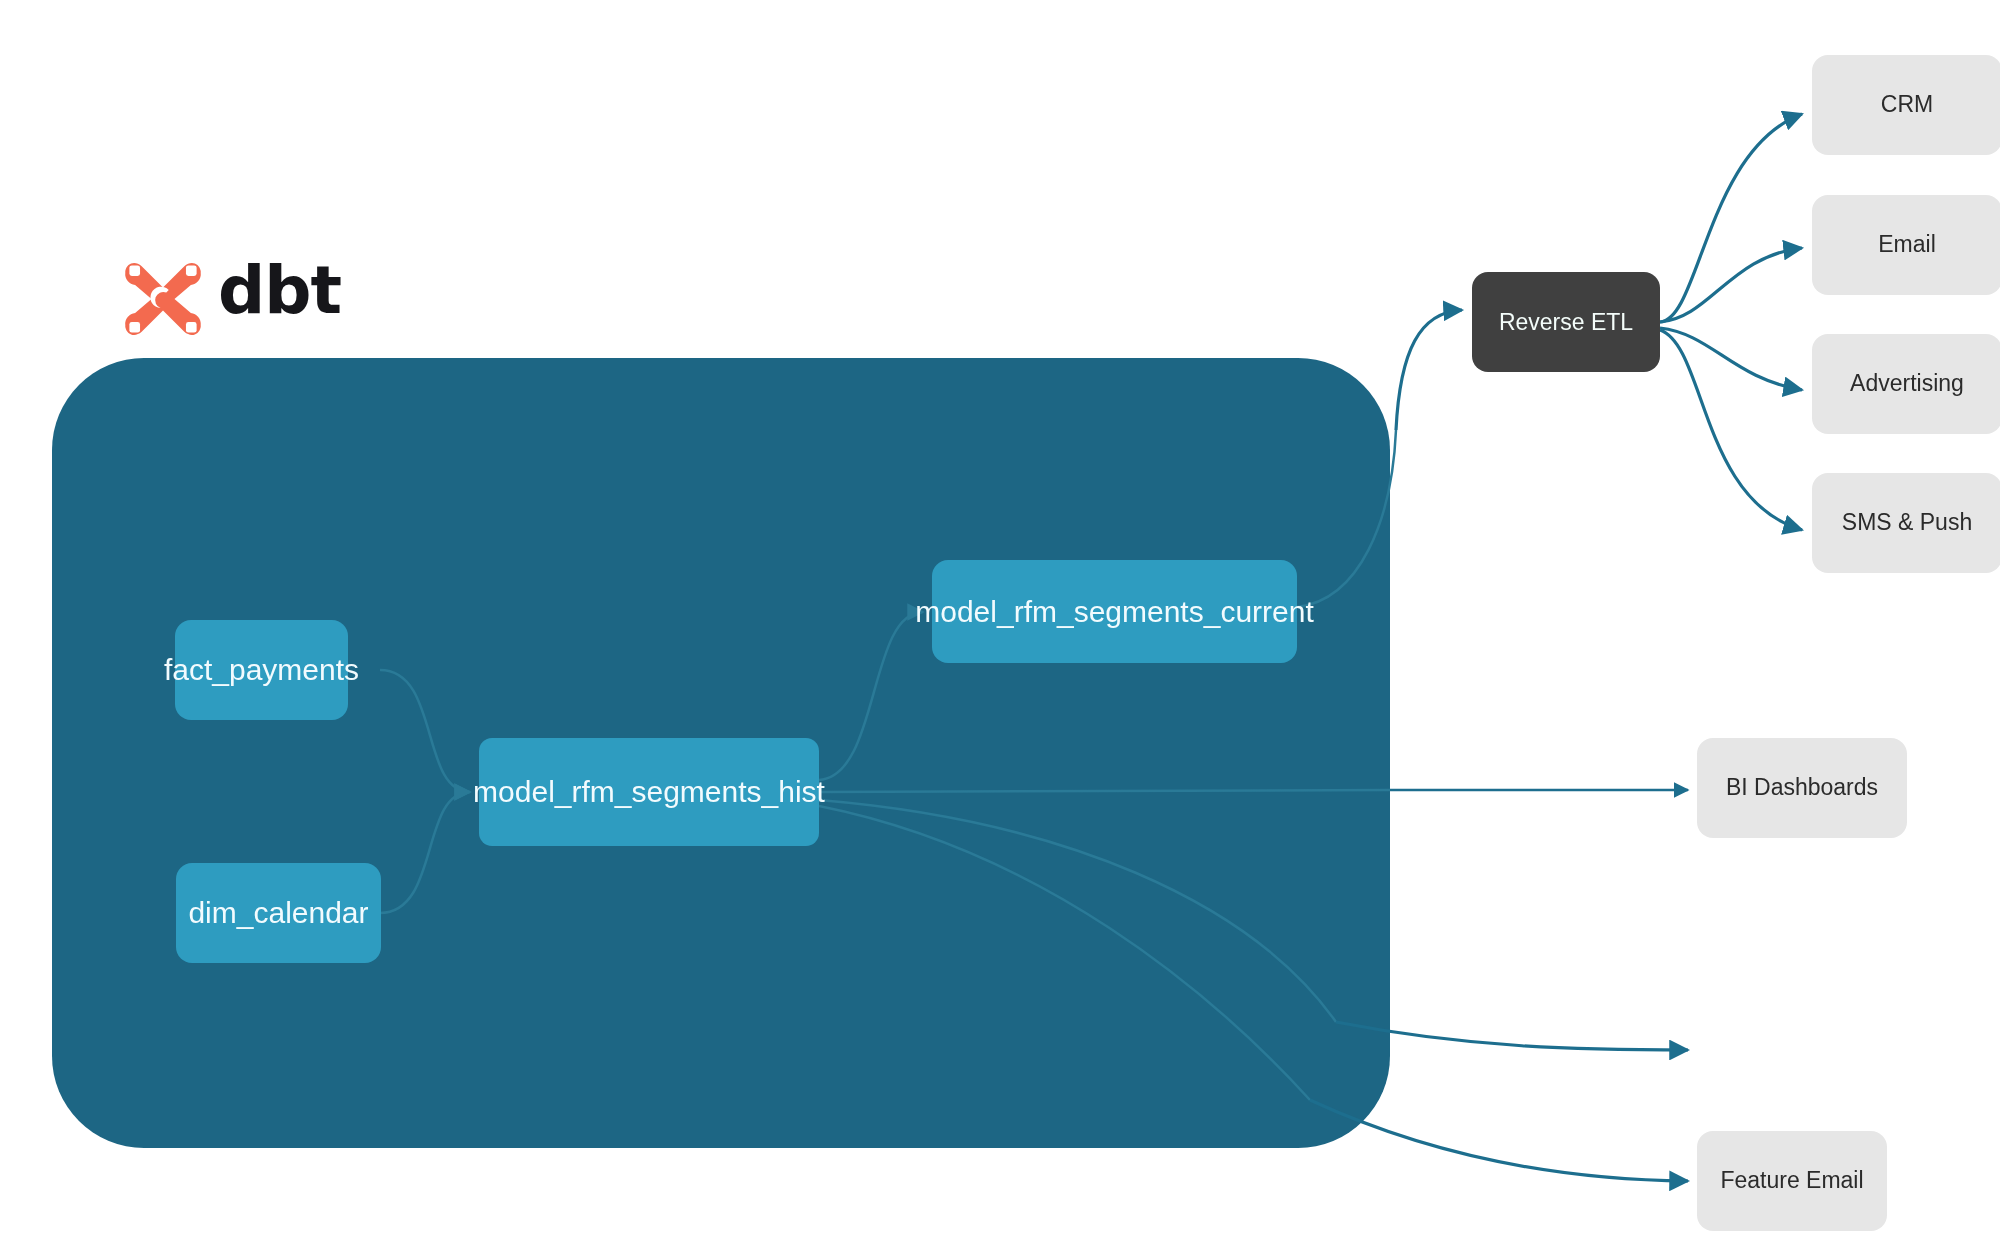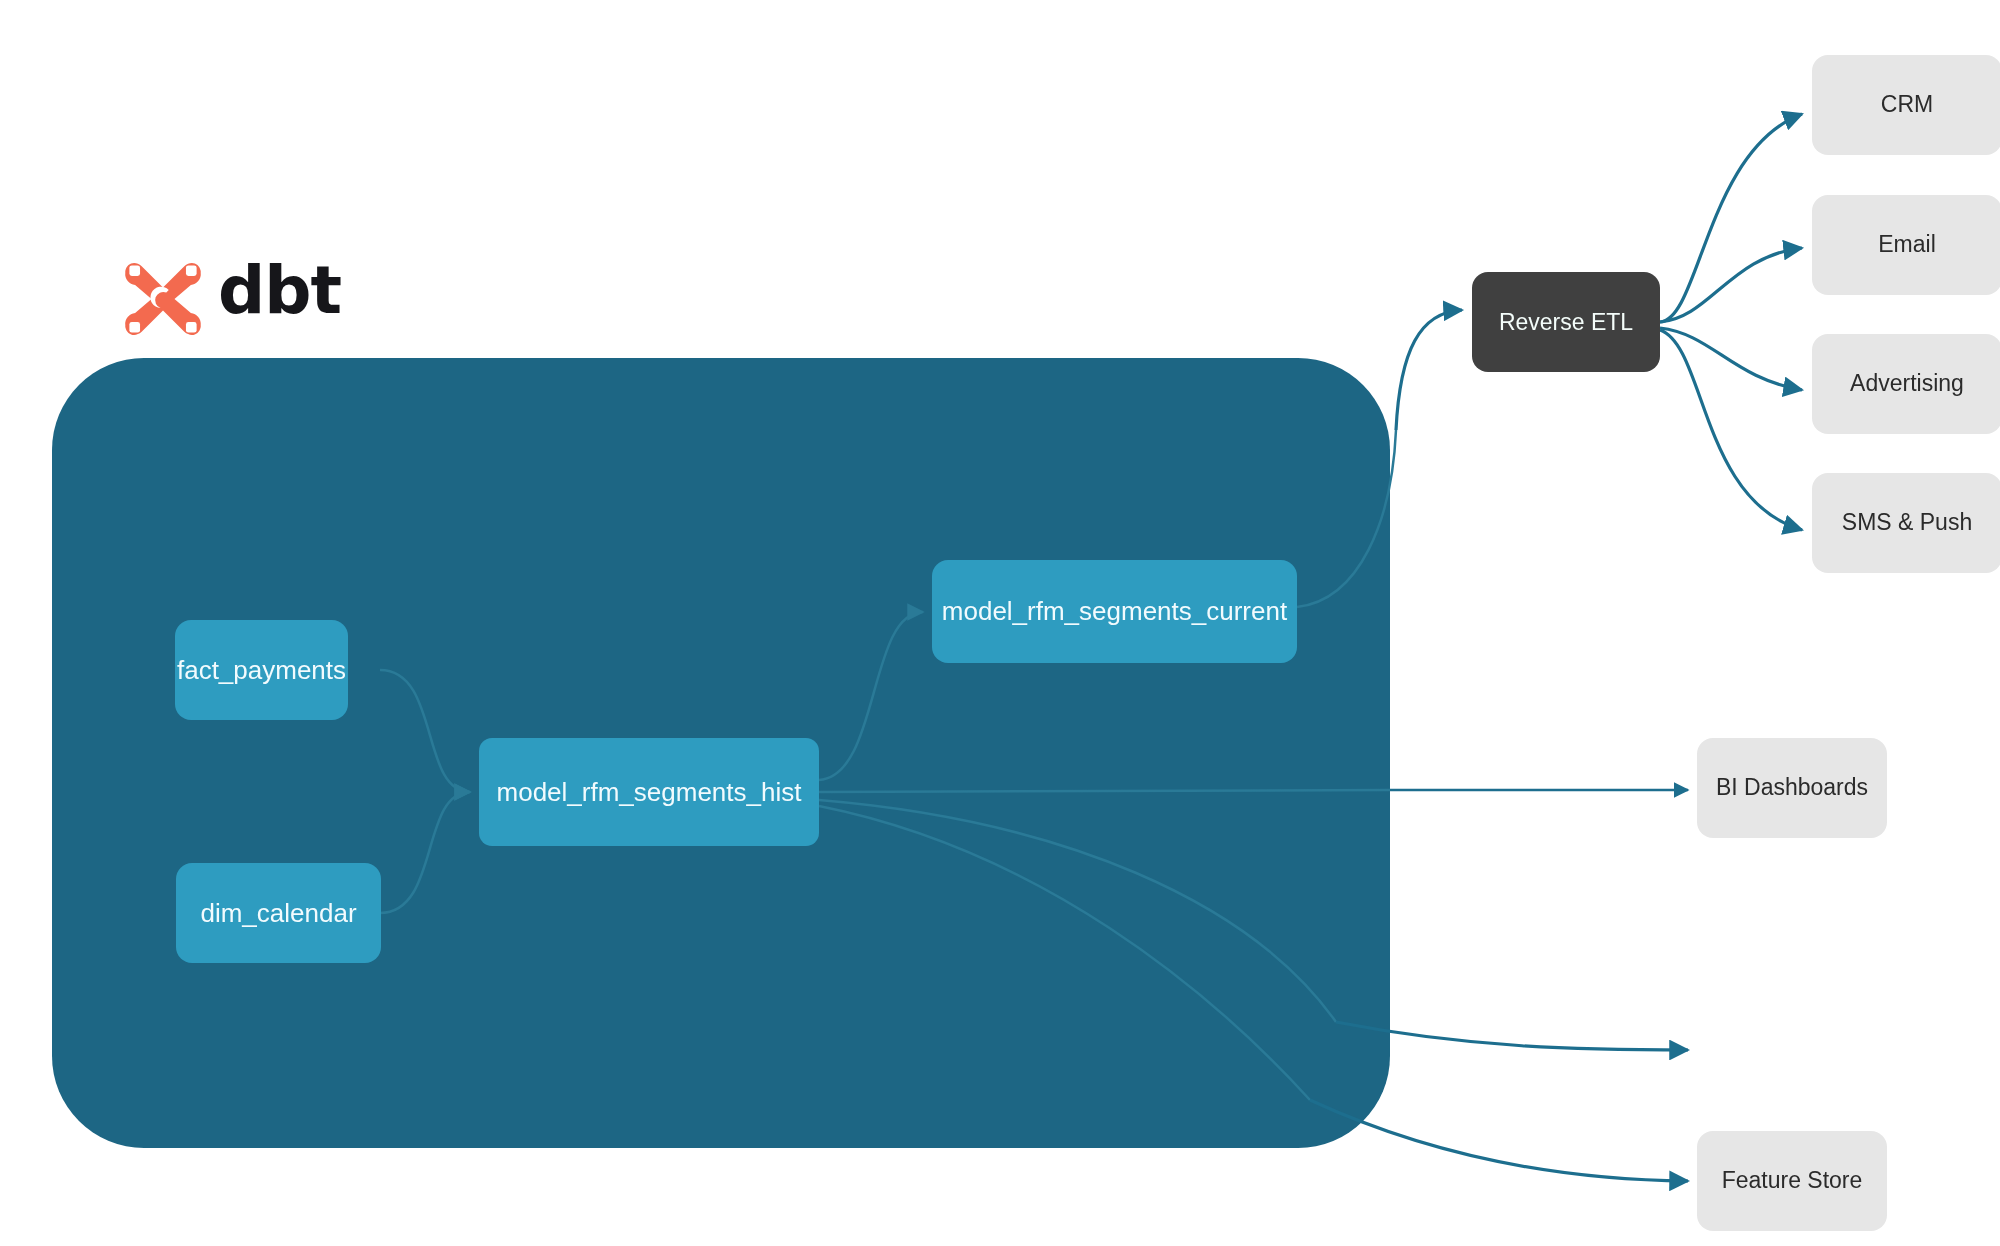--- a/index.html
+++ b/index.html
@@ -60,21 +60,21 @@
     display: flex;
     align-items: center;
     justify-content: center;
     box-sizing: border-box;
     text-align: center;
   }
   .node-model {
     background: #2e9cc0;
     border-radius: 16px;
     color: #f2fbfe;
-    font-size: 26px;
+    font-size: 30px;
     font-weight: 400;
     line-height: 1.25;
   }
   .node-green {
     background: #404040;
     border-radius: 16px;
     color: #f4fdfa;
     font-size: 23px;
     font-weight: 400;
   }
@@ -94,21 +94,21 @@
   #node-rfm-current          { left: 932px; top: 560px; width: 365px; height: 103px; }
 
   
   #node-reverse-etl          { left: 1472px; top: 272px; width: 188px; height: 100px; }
 
   
   #node-crm                  { left: 1812px; top: 55px;  width: 190px; height: 100px; }
   #node-email                { left: 1812px; top: 195px; width: 190px; height: 100px; }
   #node-advertising          { left: 1812px; top: 334px; width: 190px; height: 100px; }
   #node-sms-push             { left: 1812px; top: 473px; width: 190px; height: 100px; }
-  #node-bi-dashboards        { left: 1697px; top: 738px; width: 190px; height: 100px; }
+  #node-bi-dashboards        { left: 1697px; top: 738px; width: 210px; height: 100px; }
   #node-ds-notebooks         { left: 1697px; top: 1000px; width: 190px; height: 100px; }
   #node-feature-store        { left: 1697px; top: 1131px; width: 190px; height: 100px; }
 
   
   svg.edges {
     position: absolute;
     left: 0;
     top: 0;
     width: 2000px;
     height: 1246px;
@@ -229,16 +229,16 @@
   <div class="node node-gray" id="node-sms-push">
     <span>SMS &amp; Push</span>
   </div>
 
   <div class="node node-gray" id="node-bi-dashboards">
     <span>BI Dashboards</span>
   </div>
 
 
   <div class="node node-gray" id="node-feature-store">
-    <span>Feature Store</span>
+    <span>Feature Email</span>
   </div>
 
 </div>
 
 </body></html>

